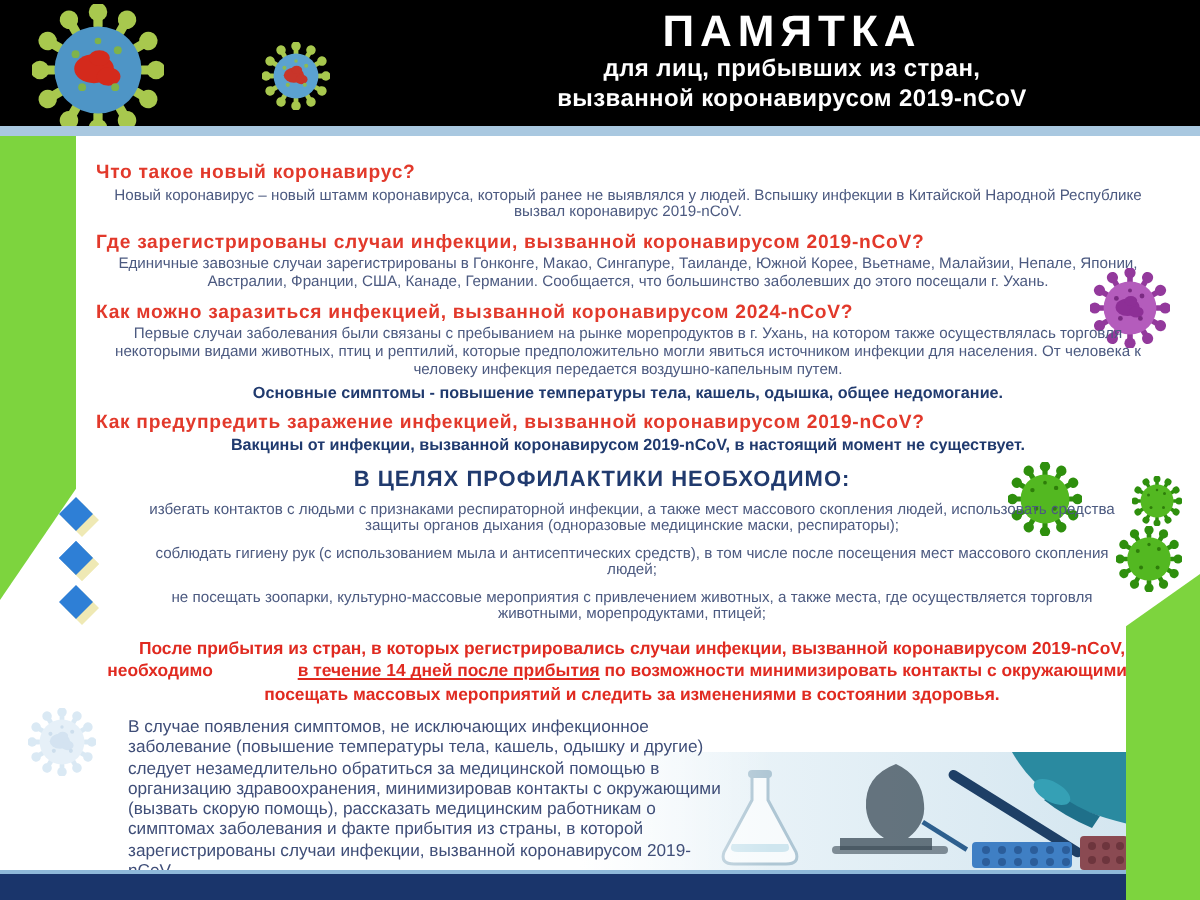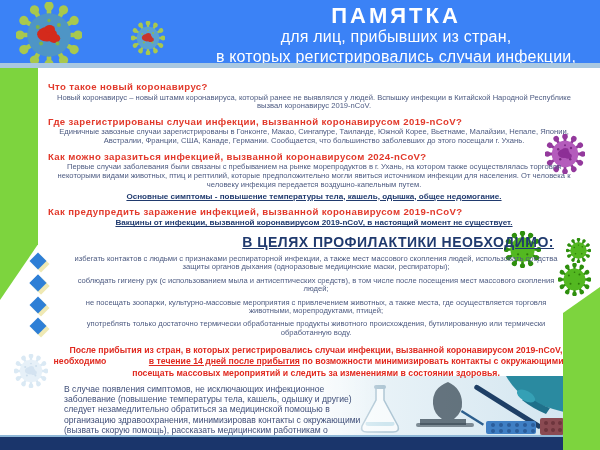--- a/index.html
+++ b/index.html
@@ -1,36 +1,36 @@
 <!DOCTYPE html>
 <html><head>
 <meta charset="utf-8">
 <style>
   html,body{margin:0;padding:0;background:#fff;}
   .page{position:relative;width:600px;height:450px;overflow:hidden;background:#fff;
         font-family:"Liberation Sans",sans-serif;}
   
-  .header{position:absolute;left:0;top:0;width:600px;height:63px;background:#3b82f6;overflow:hidden;}
+  .header{position:absolute;left:0;top:0;width:600px;height:63px;background:#000000;overflow:hidden;}
   .header-strip{position:absolute;left:0;top:63px;width:600px;height:5px;background:#a9c8e0;}
   .title-block{position:absolute;left:200px;top:4px;width:392px;text-align:center;color:#fff;}
   .main-title{font-size:22px;font-weight:800;letter-spacing:3px;line-height:1.05;}
-  .subtitle{font-size:16px;font-weight:normal;line-height:1.22;letter-spacing:.2px;}
+  .subtitle{font-size:12px;font-weight:bold;line-height:1.22;letter-spacing:.2px;}
   .virus{position:absolute;}
   
   .green-left{position:absolute;left:0;top:68px;width:38px;height:232px;background:#7dd43e;
               clip-path:polygon(0 0,100% 0,100% 76%,0 100%);}
   .green-right{position:absolute;right:0;top:287px;width:37px;height:163px;background:#7dd43e;
                clip-path:polygon(100% 0,0 16%,0 100%,100% 100%);z-index:6;}
   
   .content{position:absolute;left:48px;top:76px;width:546px;z-index:4;}
   .q{font-size:9.6px;font-weight:bold;color:#e2392b;letter-spacing:.35px;margin:5px 0 1.5px;}
   .a{font-size:7.6px;color:#4c5a80;line-height:1.15;margin:0 14px 2px 0;text-align:center;}
-  .a.bold{font-weight:bold;color:#203a6e;font-size:8.1px;text-decoration:underline;}
-  .prevention-heading{margin:6px 40px 5px 0;text-align:right;font-size:14px;font-weight:bold;
-                      color:#203a6e;text-decoration:underline;letter-spacing:.5px;}
+  .a.bold{font-weight:bold;color:#203a6e;font-size:8.1px;}
+  .prevention-heading{margin:6px 40px 5px 0;text-align:center;font-size:11px;font-weight:bold;
+                      color:#203a6e;letter-spacing:.5px;}
   .bullet{position:relative;padding-left:20px;margin:0 30px 4.5px 0;font-size:7.6px;
           color:#4c5a80;line-height:1.15;text-align:center;}
   .diamond{position:absolute;left:-16px;top:0;width:12px;height:12px;}
   .diamond::before{content:"";position:absolute;inset:0;background:#efe9b4;
                    transform:translate(3px,3px) rotate(45deg);}
   .diamond::after{content:"";position:absolute;inset:0;background:#2e7fd6;transform:rotate(45deg);}
   .arrival{margin:7px 10px 5px 0;text-align:center;font-size:8.7px;font-weight:bold;
            color:#e02a20;line-height:1.3;}
   .arrival .u{text-decoration:underline;margin-left:40px;}
   .symptoms{width:302px;margin-left:16px;font-size:8.6px;line-height:1.2;color:#3f4e78;}
@@ -121,21 +121,20 @@
   <div class="header">
     <svg class="virus" style="left:16px;top:2px;--spike:#a8c84e;--body:#4e95c6;--blob:#d42a1c;--dots:#7fb34a" width="66" height="66">
         <use href="#virus"></use>
       </svg>
     <svg class="virus" style="left:131px;top:21px;--spike:#a8c84e;--body:#5ba2d0;--blob:#c8352a;--dots:#8cbb55" width="34" height="34">
         <use href="#virus"></use>
       </svg>
     <div class="title-block">
       <div class="main-title">ПАМЯТКА</div>
       <div class="subtitle">для лиц, прибывших из стран,</div>
-      <div class="subtitle">в которых регистрировались случаи инфекции,</div>
       <div class="subtitle">вызванной коронавирусом 2019-nCoV</div>
     </div>
   </div>
   <div class="header-strip"></div>
 
   <div class="green-left"></div>
   <div class="green-right"></div>
 
   <svg class="deco" style="left:545px;top:134px;--spike:#93399c;--body:#b45cbc;--blob:#8d2f96;--dots:#7a2a82" width="40" height="40">
       <use href="#virus"></use>
@@ -178,24 +177,20 @@
     <div class="bullet">
       <span class="diamond"></span>
     </div>
     <div class="bullet">
       <span class="diamond"></span>
       <span>соблюдать гигиену рук (с использованием мыла и антисептических средств), в том числе после посещения мест массового скопления людей;</span>
     </div>
     <div class="bullet">
       <span class="diamond"></span>
       <span>не посещать зоопарки, культурно-массовые мероприятия с привлечением животных, а также места, где осуществляется торговля животными, морепродуктами, птицей;</span>
-    </div>
-    <div class="bullet">
-      <span class="diamond"></span>
-      <span>употреблять только достаточно термически обработанные продукты животного происхождения, бутилированную или термически обработанную воду.</span>
     </div>
 
     <div class="arrival">
       <span>После прибытия из стран, в которых регистрировались случаи инфекции, вызванной коронавирусом 2019-nCoV, необходимо </span><span class="u">в течение 14 дней после прибытия</span><span> по возможности минимизировать контакты с окружающими, не посещать массовых мероприятий и следить за изменениями в состоянии здоровья.</span>
     </div>
 
     <div class="symptoms">В случае появления симптомов, не исключающих инфекционное заболевание (повышение температуры тела, кашель, одышку и другие) следует незамедлительно обратиться за медицинской помощью в организацию здравоохранения, минимизировав контакты с окружающими (вызвать скорую помощь), рассказать медицинским работникам о симптомах заболевания и факте прибытия из страны, в которой зарегистрированы случаи инфекции, вызванной коронавирусом 2019-nCoV.</div>
   </main>
 
   <div class="lab-photo">

